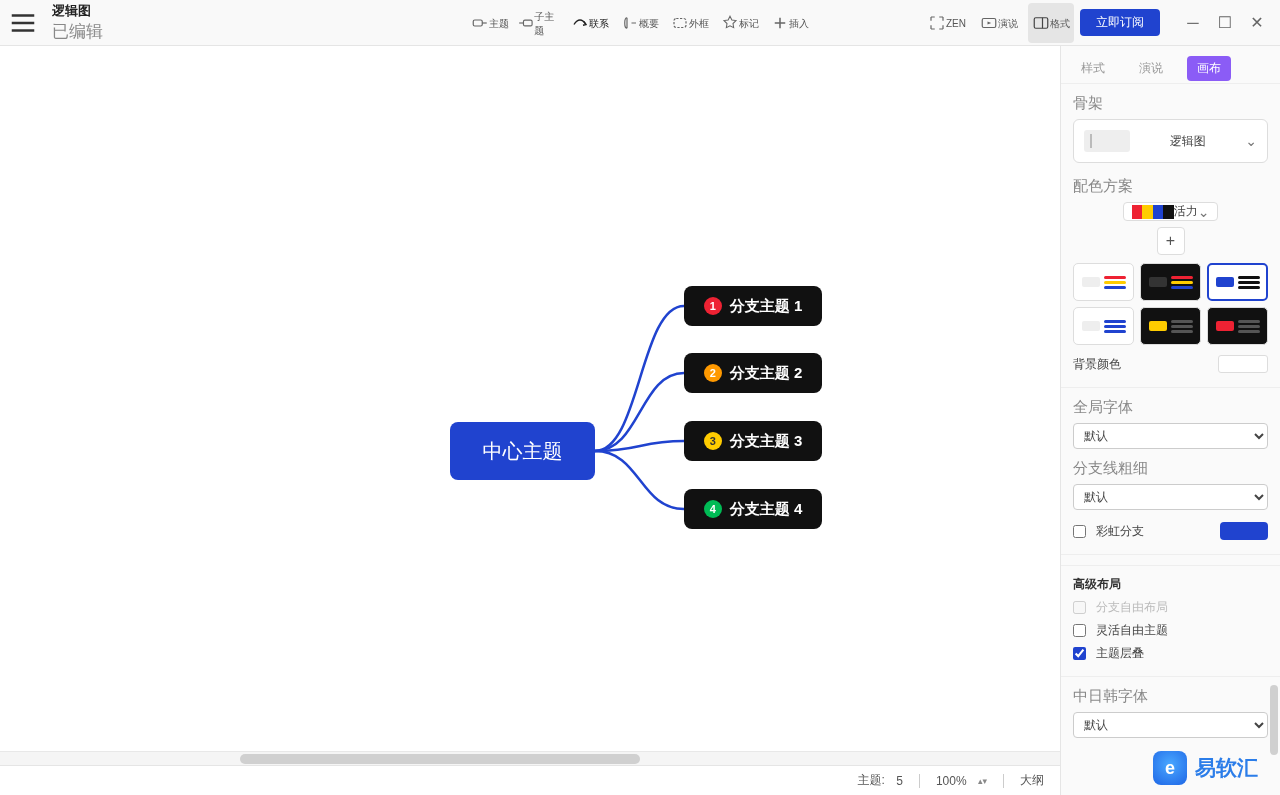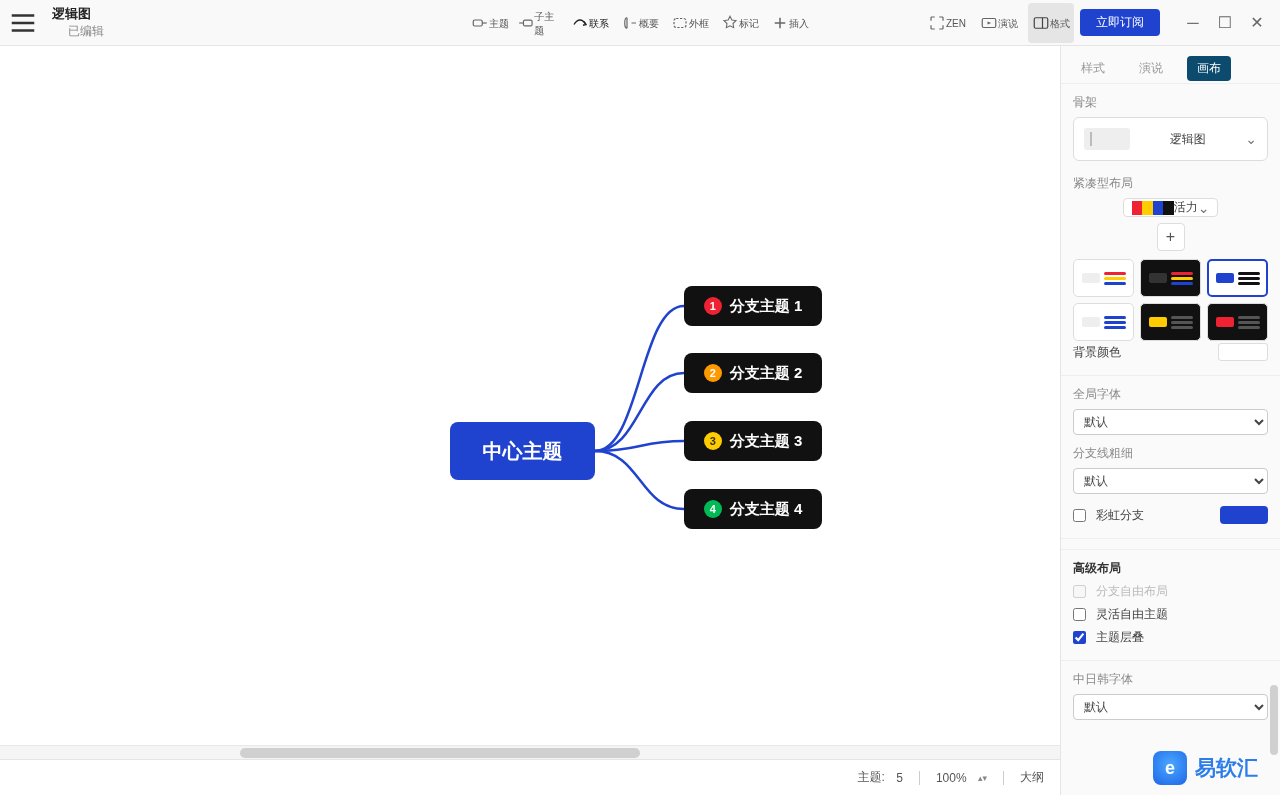--- a/index.html
+++ b/index.html
@@ -5,72 +5,72 @@
 * { box-sizing: border-box; margin: 0; padding: 0; font-family: "Microsoft YaHei", "PingFang SC", sans-serif; }
 html, body { width: 1280px; height: 795px; overflow: hidden; background: #fff; }
 
 .app { display: flex; flex-direction: column; height: 100%; border-radius: 13px; }
 
 
 .topbar { height: 46px; display: flex; align-items: center; border-bottom: 1px solid #e5e5e5; background: #f9f9f9; padding: 0 8px; }
 .hamburger { width: 30px; height: 30px; display: flex; align-items: center; justify-content: center; cursor: pointer; margin-right: 10px; }
 .doc-info { display: flex; flex-direction: column; margin-right: auto; padding-left: 4px; }
 .doc-title { font-size: 13px; font-weight: 600; color: #222; }
-.doc-status { font-size: 12px; color: #888; margin-left: 16px; }
+.doc-status { font-size: 17px; color: #888; }
 .tb-center { display: flex; gap: 4px; position: absolute; left: 50%; transform: translateX(-50%); }
 .tb-btn { width: 46px; height: 40px; display: flex; flex-direction: row; align-items: center; justify-content: center; cursor: pointer; color: #666; border-radius: 4px; }
 .tb-btn svg { width: 18px; height: 18px; }
 .tb-btn span { font-size: 10px; margin-top: 2px; color: #555; }
 .tb-right { display: flex; align-items: center; gap: 6px; margin-left: auto; }
 .tb-btn.active { background: #e5e5e5; }
 .subscribe { background: #2043cf; color: #fff; font-size: 12px; padding: 5px 16px; border-radius: 4px; cursor: pointer; border: none; }
 .win-ctrl { display: flex; gap: 18px; margin-left: 12px; padding: 0 8px; }
 .win-ctrl div { width: 14px; height: 14px; display: flex; align-items: center; justify-content: center; color: #666; cursor: pointer; }
 
 
 .main { flex: 1; display: flex; min-height: 0; }
 .canvas-wrap { flex: 1; display: flex; flex-direction: column; min-width: 0; position: relative; }
 .canvas { flex: 1; position: relative; background: #fff; overflow: hidden; }
 
 
-.central { position: absolute; left: 450px; top: 376px; width: 145px; height: 58px; background: #2043cf; color: #fff; font-size: 20px; font-weight: 700; display: flex; align-items: center; justify-content: center; border-radius: 8px; }
+.central { position: absolute; left: 450px; top: 376px; width: 145px; height: 58px; background: #2043cf; color: #fff; font-size: 20px; font-weight: 400; display: flex; align-items: center; justify-content: center; border-radius: 8px; }
 .branch { position: absolute; width: 138px; height: 40px; background: #111; color: #fff; font-size: 15px; font-weight: 600; display: flex; align-items: center; justify-content: center; border-radius: 8px; gap: 8px; }
 .branch .num { width: 18px; height: 18px; border-radius: 50%; display: inline-flex; align-items: center; justify-content: center; font-size: 11px; font-weight: 700; color: #fff; }
 .n1 { background: #e23; } .n2 { background: #f90; } .n3 { background: #fc0; color:#333 !important;} .n4 { background: #0b5; }
 svg.connectors { position: absolute; left: 0; top: 0; pointer-events: none; }
 
 
 .hscroll { height: 14px; background: #f5f5f5; border-top: 1px solid #e8e8e8; position: relative; }
 .hscroll .thumb { position: absolute; left: 240px; top: 2px; height: 10px; width: 400px; background: #d0d0d0; border-radius: 5px; }
-.statusbar { height: 36px; border-top: 1px solid #e5e5e5; display: flex; align-items: center; justify-content: flex-end; padding: 0 16px; font-size: 12px; color: #555; gap: 16px; }
+.statusbar { height: 30px; border-top: 1px solid #e5e5e5; display: flex; align-items: center; justify-content: flex-end; padding: 0 16px; font-size: 12px; color: #555; gap: 16px; }
 .statusbar span { display: flex; align-items: center; gap: 4px; }
 .sep { width: 1px; height: 14px; background: #ccc; }
 
 
 .side { width: 220px; border-left: 1px solid #e5e5e5; background: #fafafa; display: flex; flex-direction: column; overflow: hidden; font-size: 12px; color: #444; }
 .side-tabs { height: 30px; display: flex; align-items: center; gap: 14px; padding: 0 10px; border-bottom: 1px solid #eee; margin-top: 8px;}
 .side-tab { color: #999; cursor: pointer; font-size: 12px; padding: 4px 10px; border-radius: 4px; }
-.side-tab.active { background: #0c4a6e; color: #fff; }
+.side-tab.active { background: #8b5cf6; color: #fff; }
 .section { padding: 10px 12px 4px; }
-.section-title { color: #888; font-size: 12px; margin-bottom: 6px; }
+.section-title { color: #888; font-size: 15px; margin-bottom: 6px; }
 .skeleton-select { height: 44px; background: #fff; border: 1px solid #ddd; border-radius: 6px; display: flex; align-items: center; padding: 0 10px; cursor: pointer; justify-content: space-between; }
 .skeleton-thumb { width: 46px; height: 22px; background: linear-gradient(#eee,#eee); border-radius: 3px; position: relative; }
 .skeleton-thumb::after { content:""; position:absolute; left:6px; top:4px; width:34px; height:14px; border-left:2px solid #bbb;}
 .chev { font-size: 14px; color: #777; }
 .row { display: flex; align-items: center; gap: 6px; flex-direction: column; }
 .color-select { flex: 1; height: 28px; background: #fff; border: 1px solid #ddd; border-radius: 4px; display: flex; align-items: center; padding: 0 8px; justify-content: space-between; cursor: pointer; }
 .swatches { display: flex; height: 14px; width: 42px; }
 .swatches i { flex:1; }
 .sw1{background:#e23}.sw2{background:#fc0}.sw3{background:#2043cf}.sw4{background:#111}
 .plusbtn { width: 28px; height: 28px; border: 1px solid #ddd; border-radius: 4px; background:#fff; display:flex; align-items:center; justify-content:center; cursor:pointer; font-size:16px; color:#555;}
 .theme-grid { display: grid; grid-template-columns: repeat(3, 1fr); gap: 6px; margin-top: 8px; }
 .theme-card { height: 38px; border-radius: 5px; border: 1px solid #ddd; background:#fff; cursor:pointer; display:flex; align-items:center; justify-content:center; font-size:8px;}
 .theme-card.dark { background:#111; color:#fff;}
 .theme-card.selected { border: 2px solid #2043cf; }
-.label-row { display:flex; align-items:center; justify-content:space-between; margin-top:2px;}
+.label-row { display:flex; align-items:center; justify-content:space-between; margin-top:10px;}
 .color-chip { width: 50px; height: 18px; border: 1px solid #ddd; border-radius: 3px; background:#fff; cursor:pointer;}
 .select-full { width: 100%; height: 26px; border: 1px solid #ccc; border-radius: 4px; background:#fff; font-size:12px; padding: 0 6px; color:#444;}
 .check-row { display:flex; gap:10px; margin-top: 6px; font-size: 12px; color:#444;}
 .check-row input { accent-color:#2043cf; }
 .check-row.disabled { color:#bbb; }
 .toggle-chip { width:48px; height:18px; background:#2043cf; border-radius:4px;}
 .side hr { border:none; border-top:1px solid #eee; margin: 10px 0 0; }
 .watermark { position: absolute; right: 22px; bottom: 10px; display:flex; align-items:center; gap:8px; font-size: 21px; font-weight:700; color:#2b7de9; pointer-events:none; }
 .watermark .logo { width:34px; height:34px; border-radius:8px; background: radial-gradient(circle at 50% 40%, #4aa8ff, #1e66e6); position:relative; display:flex; align-items:center; justify-content:center;}
 .watermark .logo::before{content:"e";color:#fff;font-size:18px;font-weight:800;}
@@ -227,21 +227,21 @@
       <div class="section">
         <div class="section-title">骨架</div>
         <div class="skeleton-select">
           <div class="skeleton-thumb"></div>
           <span>逻辑图</span>
           <span class="chev">⌄</span>
         </div>
       </div>
 
       <div class="section">
-        <div class="section-title">紧凑型布局</div>
+        <div class="section-title">配色方案</div>
         <div class="row">
           <div class="color-select">
             <div class="swatches">
                   <i class="sw1"></i>
                   <i class="sw2"></i>
                   <i class="sw3"></i>
                   <i class="sw4"></i>
                 </div>
             <span>活力</span>
             <span class="chev">⌄</span>

